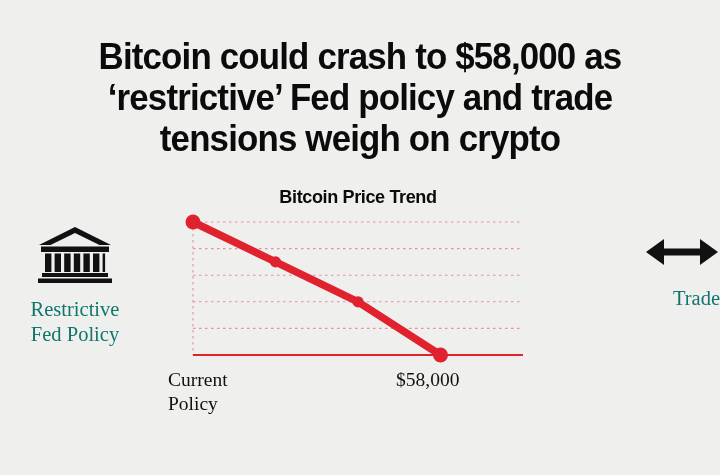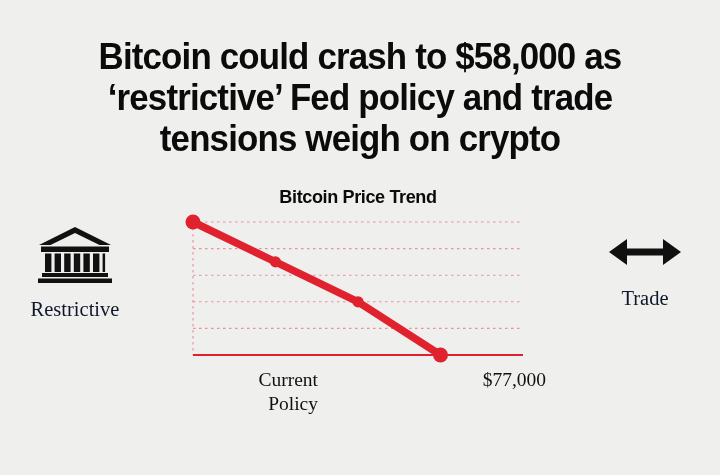--- a/index.html
+++ b/index.html
@@ -43,30 +43,30 @@
     white-space: nowrap;
   }
 
   
   .side-panel {
     position: absolute;
     width: 150px;
     text-align: center;
   }
   #side-left  { left: 0px;   top: 225px; }
-  #side-right { left: 570px; top: 232px; }
+  #side-right { left: 570px; top: 232px; text-align: right; }
 
   .side-icon {
     display: block;
     margin: 0 auto;
     line-height: 0;
   }
   .side-label {
     margin-top: 14px;
-    color: #0f172a;
+    color: #0f766e;
     font-family: "Liberation Serif", serif;
     font-size: 20.5px;
     line-height: 25px;
     font-weight: 400;
   }
   .side-label .lbl-line { display: block; white-space: nowrap; }
 
   
   #chart {
     position: absolute;
@@ -87,21 +87,21 @@
     font-weight: 700;
     font-size: 19px;
     letter-spacing: -0.4px;
     transform: scaleX(0.95);
     transform-origin: 50% 0;
   }
 
   .axis-label {
     position: absolute;
     width: 150px;
-    text-align: right;
+    text-align: left;
     color: #111111;
     font-family: "Liberation Serif", serif;
     font-size: 19.5px;
     line-height: 24px;
   }
   #axis-label-start { left: 168px; top: 368px; }
   #axis-label-end   { left: 396px; top: 368px; }
   .axis-label .lbl-line { display: block; white-space: nowrap; }
 </style>
 </head>
@@ -131,20 +131,21 @@
         <rect x="47.4" y="28.5" width="6.4" height="18.5" fill="#111111"></rect>
         <rect x="57" y="28.5" width="6.4" height="18.5" fill="#111111"></rect>
         <rect x="66.6" y="28.5" width="2.5" height="18.5" fill="#111111"></rect>
 
         <rect x="6" y="48" width="66" height="4" fill="#111111"></rect>
         <rect x="2" y="53.5" width="74" height="4.5" fill="#111111"></rect>
       </svg>
     </span>
     <div class="side-label">
       <span class="lbl-line">Restrictive</span>
+      <span class="lbl-line">Fed Policy</span>
     </div>
   </div>
 
   <div class="side-panel" id="side-right">
     <span class="side-icon">
       <svg width="76" height="40" viewBox="0 0 76 40" aria-hidden="true">
         <g fill="#111111">
 
           <rect x="16" y="16.5" width="44" height="7"></rect>
 
@@ -185,16 +186,16 @@
         <circle cx="358" cy="301.8" r="5.6" fill="#e0222e"></circle>
         <circle cx="440.5" cy="355" r="7.5" fill="#e0222e"></circle>
       </g>
   </svg>
 
   <div class="axis-label" id="axis-label-start">
     <span class="lbl-line">Current</span>
     <span class="lbl-line">Policy</span>
   </div>
   <div class="axis-label" id="axis-label-end">
-    <span class="lbl-line">$77,000</span>
+    <span class="lbl-line">$58,000</span>
   </div>
 
 </div>
 
 </body></html>

